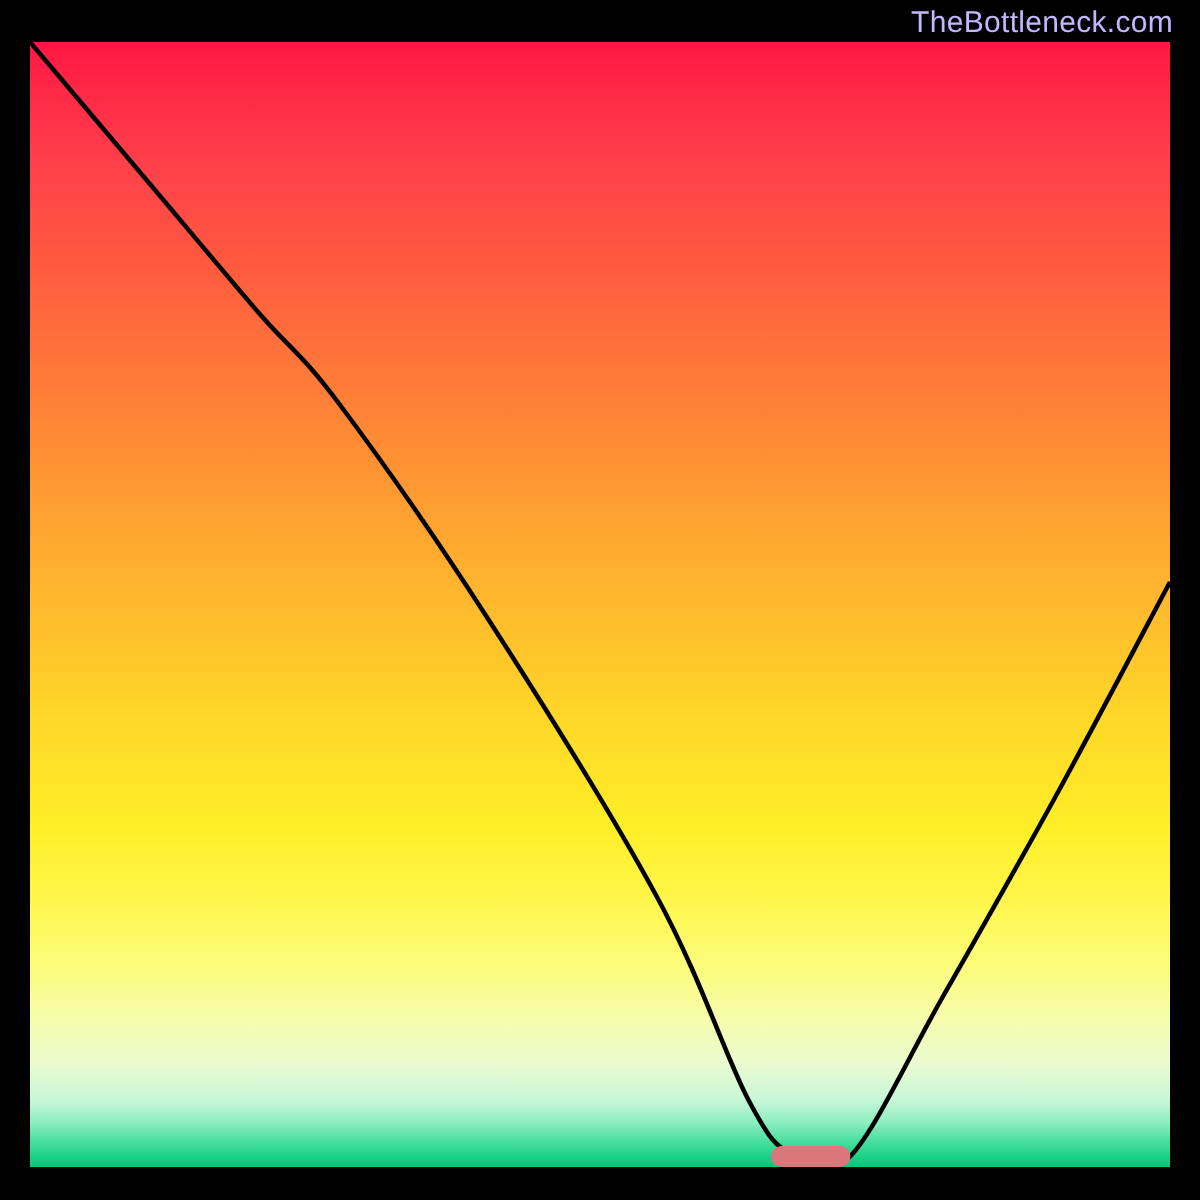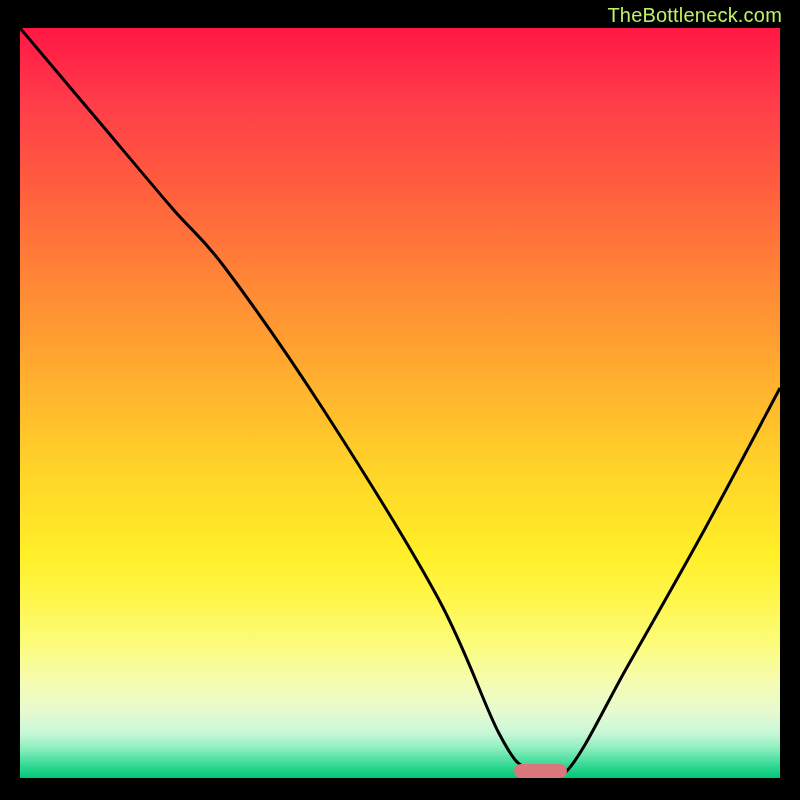--- a/index.html
+++ b/index.html
@@ -42,21 +42,21 @@
 }
 .curve-svg {
   position: absolute;
   left: 0; top: 0;
   width: 100%; height: 100%;
 }
 .watermark {
   position: absolute;
   top: 4px;
   right: 18px;
-  color: #bef264;
+  color: #c4b5fd;
   font: 500 20px Arial, Helvetica, sans-serif;
   letter-spacing: 0.2px;
 }
 .trough-marker {
   position: absolute;
   width: 52px;
   height: 14px;
   background: #d9777c;
   border-radius: 7px;
 }

